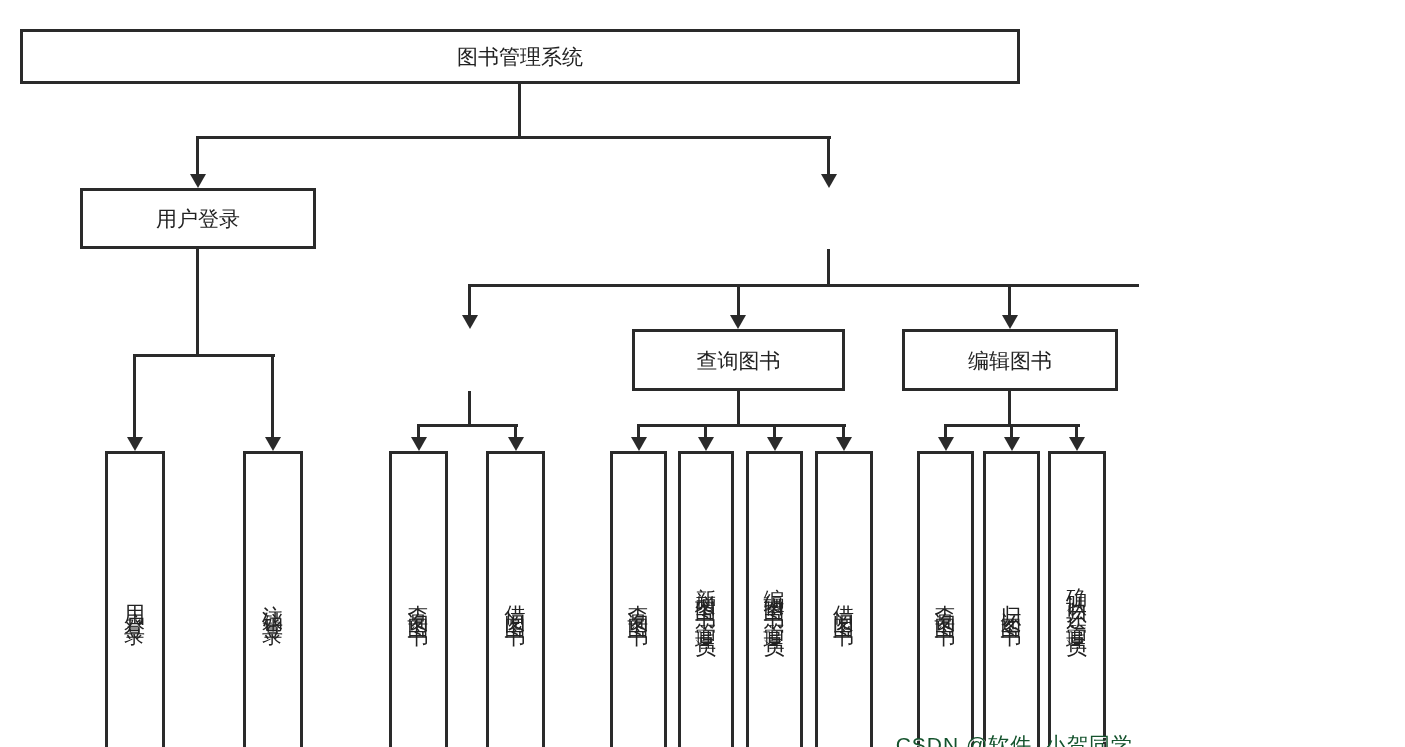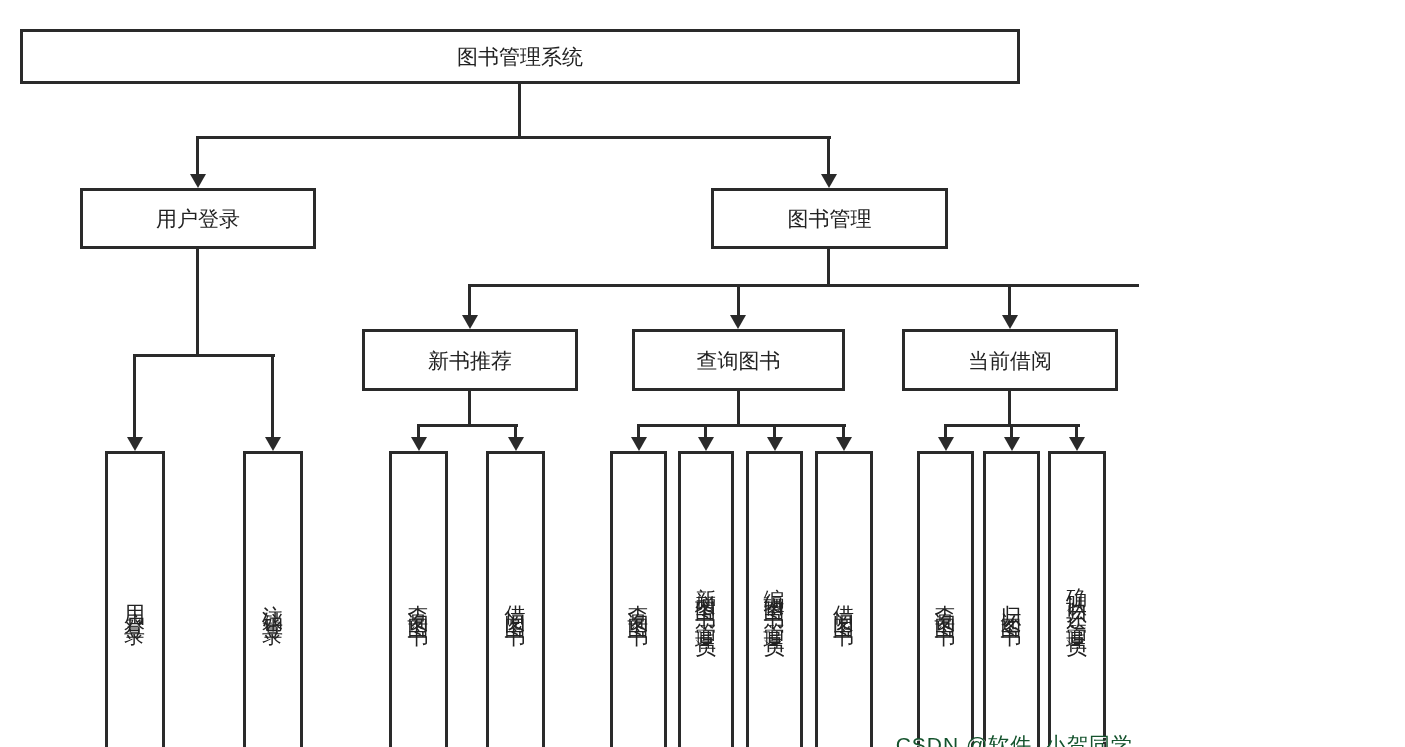--- a/index.html
+++ b/index.html
@@ -30,25 +30,23 @@
   }
 </style>
 </head>
 <body>
 
 <div class="stage">
 
   <div class="box" style="left:20px;top:13px;width:1000px;height:55px;">图书管理系统</div>
 
   <div class="box" style="left:80px;top:172px;width:236px;height:61px;">用户登录</div>
-  <div class="box" style="left:711px;top:172px;width:237px;height:61px;">图书管理</div>
 
-  <div class="box" style="left:362px;top:313px;width:216px;height:62px;">新书推荐</div>
   <div class="box" style="left:632px;top:313px;width:213px;height:62px;">查询图书</div>
-  <div class="box" style="left:902px;top:313px;width:216px;height:62px;">当前借阅</div>
+  <div class="box" style="left:902px;top:313px;width:216px;height:62px;">编辑图书</div>
 
   <div class="box vbox" style="left:105px;top:435px;width:60px;height:302px;">用户登录</div>
   <div class="box vbox" style="left:243px;top:435px;width:60px;height:302px;">注销登录</div>
 
   <div class="box vbox" style="left:389px;top:435px;width:59px;height:302px;">查询图书</div>
   <div class="box vbox" style="left:486px;top:435px;width:59px;height:302px;">借阅图书</div>
 
   <div class="box vbox" style="left:610px;top:435px;width:57px;height:302px;">查询图书</div>
   <div class="box vbox" style="left:678px;top:435px;width:56px;height:302px;">新增图书（管理员）</div>
   <div class="box vbox" style="left:746px;top:435px;width:57px;height:302px;">编辑图书（管理员）</div>

